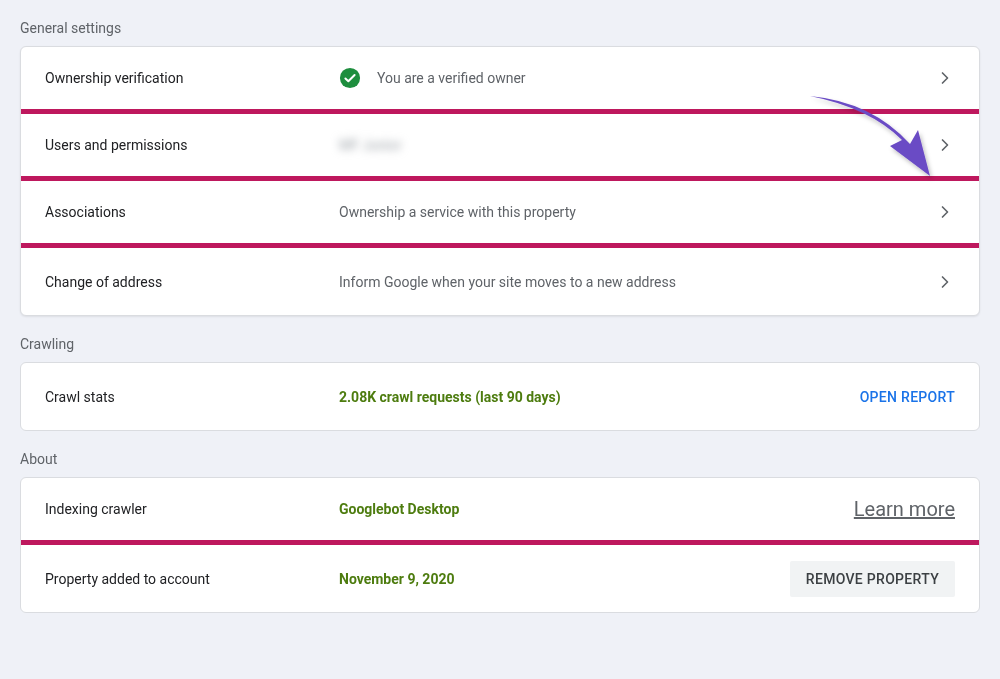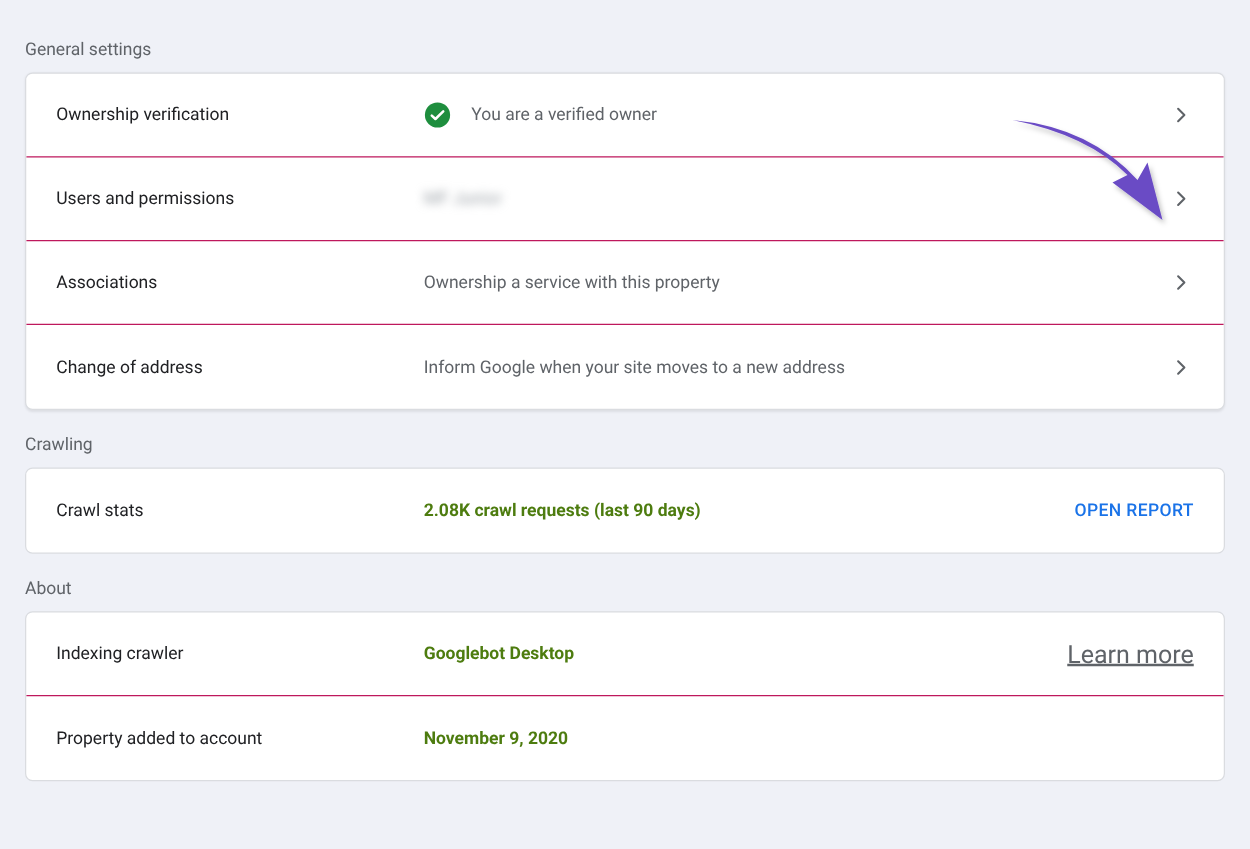--- a/index.html
+++ b/index.html
@@ -14,40 +14,40 @@
       height: 679px;
       overflow: hidden;
       padding: 16px 20px;
       color: #202124;
       font-size: 14px;
     }
     .section-title {
       color: #5f6368;
       font-size: 14px;
       margin-bottom: 10px;
-      margin-top: 16px;
+      margin-top: 4px;
       padding-left: 0;
     }
     .section-title.spaced {
       margin-top: 20px;
     }
     .card {
       background: #fff;
       border-radius: 6px;
       border: 1px solid #dadce0;
       overflow: hidden;
     }
     .card.shadow {
       box-shadow: 0 1px 2px rgba(0,0,0,0.08);
     }
     .row {
       display: flex;
       align-items: center;
       height: 67px;
-      border-bottom: 1px solid #be185d;
+      border-bottom: 5px solid #be185d;
       padding: 0 24px;
       cursor: pointer;
       position: relative;
     }
     .row:last-child {
       border-bottom: none;
     }
     .row.nohover {
       cursor: default;
     }
@@ -191,20 +191,21 @@
     <div class="row-value dark">
       <span>Googlebot Desktop</span>
     </div>
     <div class="action-right learn-more">Learn more</div>
   </div>
   <div class="row nohover">
     <div class="row-label">Property added to account</div>
     <div class="row-value dark">
       <span>November 9, 2020</span>
     </div>
+    <div class="action-right remove-btn">REMOVE PROPERTY</div>
   </div>
 </div>
 
 <svg class="arrow-annotation" viewBox="0 0 150 100">
   <defs>
     <filter id="sh" x="-20%" y="-20%" width="140%" height="140%">
       <feDropShadow dx="2" dy="3" stdDeviation="2" flood-color="rgba(0,0,0,0.25)"></feDropShadow>
     </filter>
   </defs>
   <path d="M 20 8

